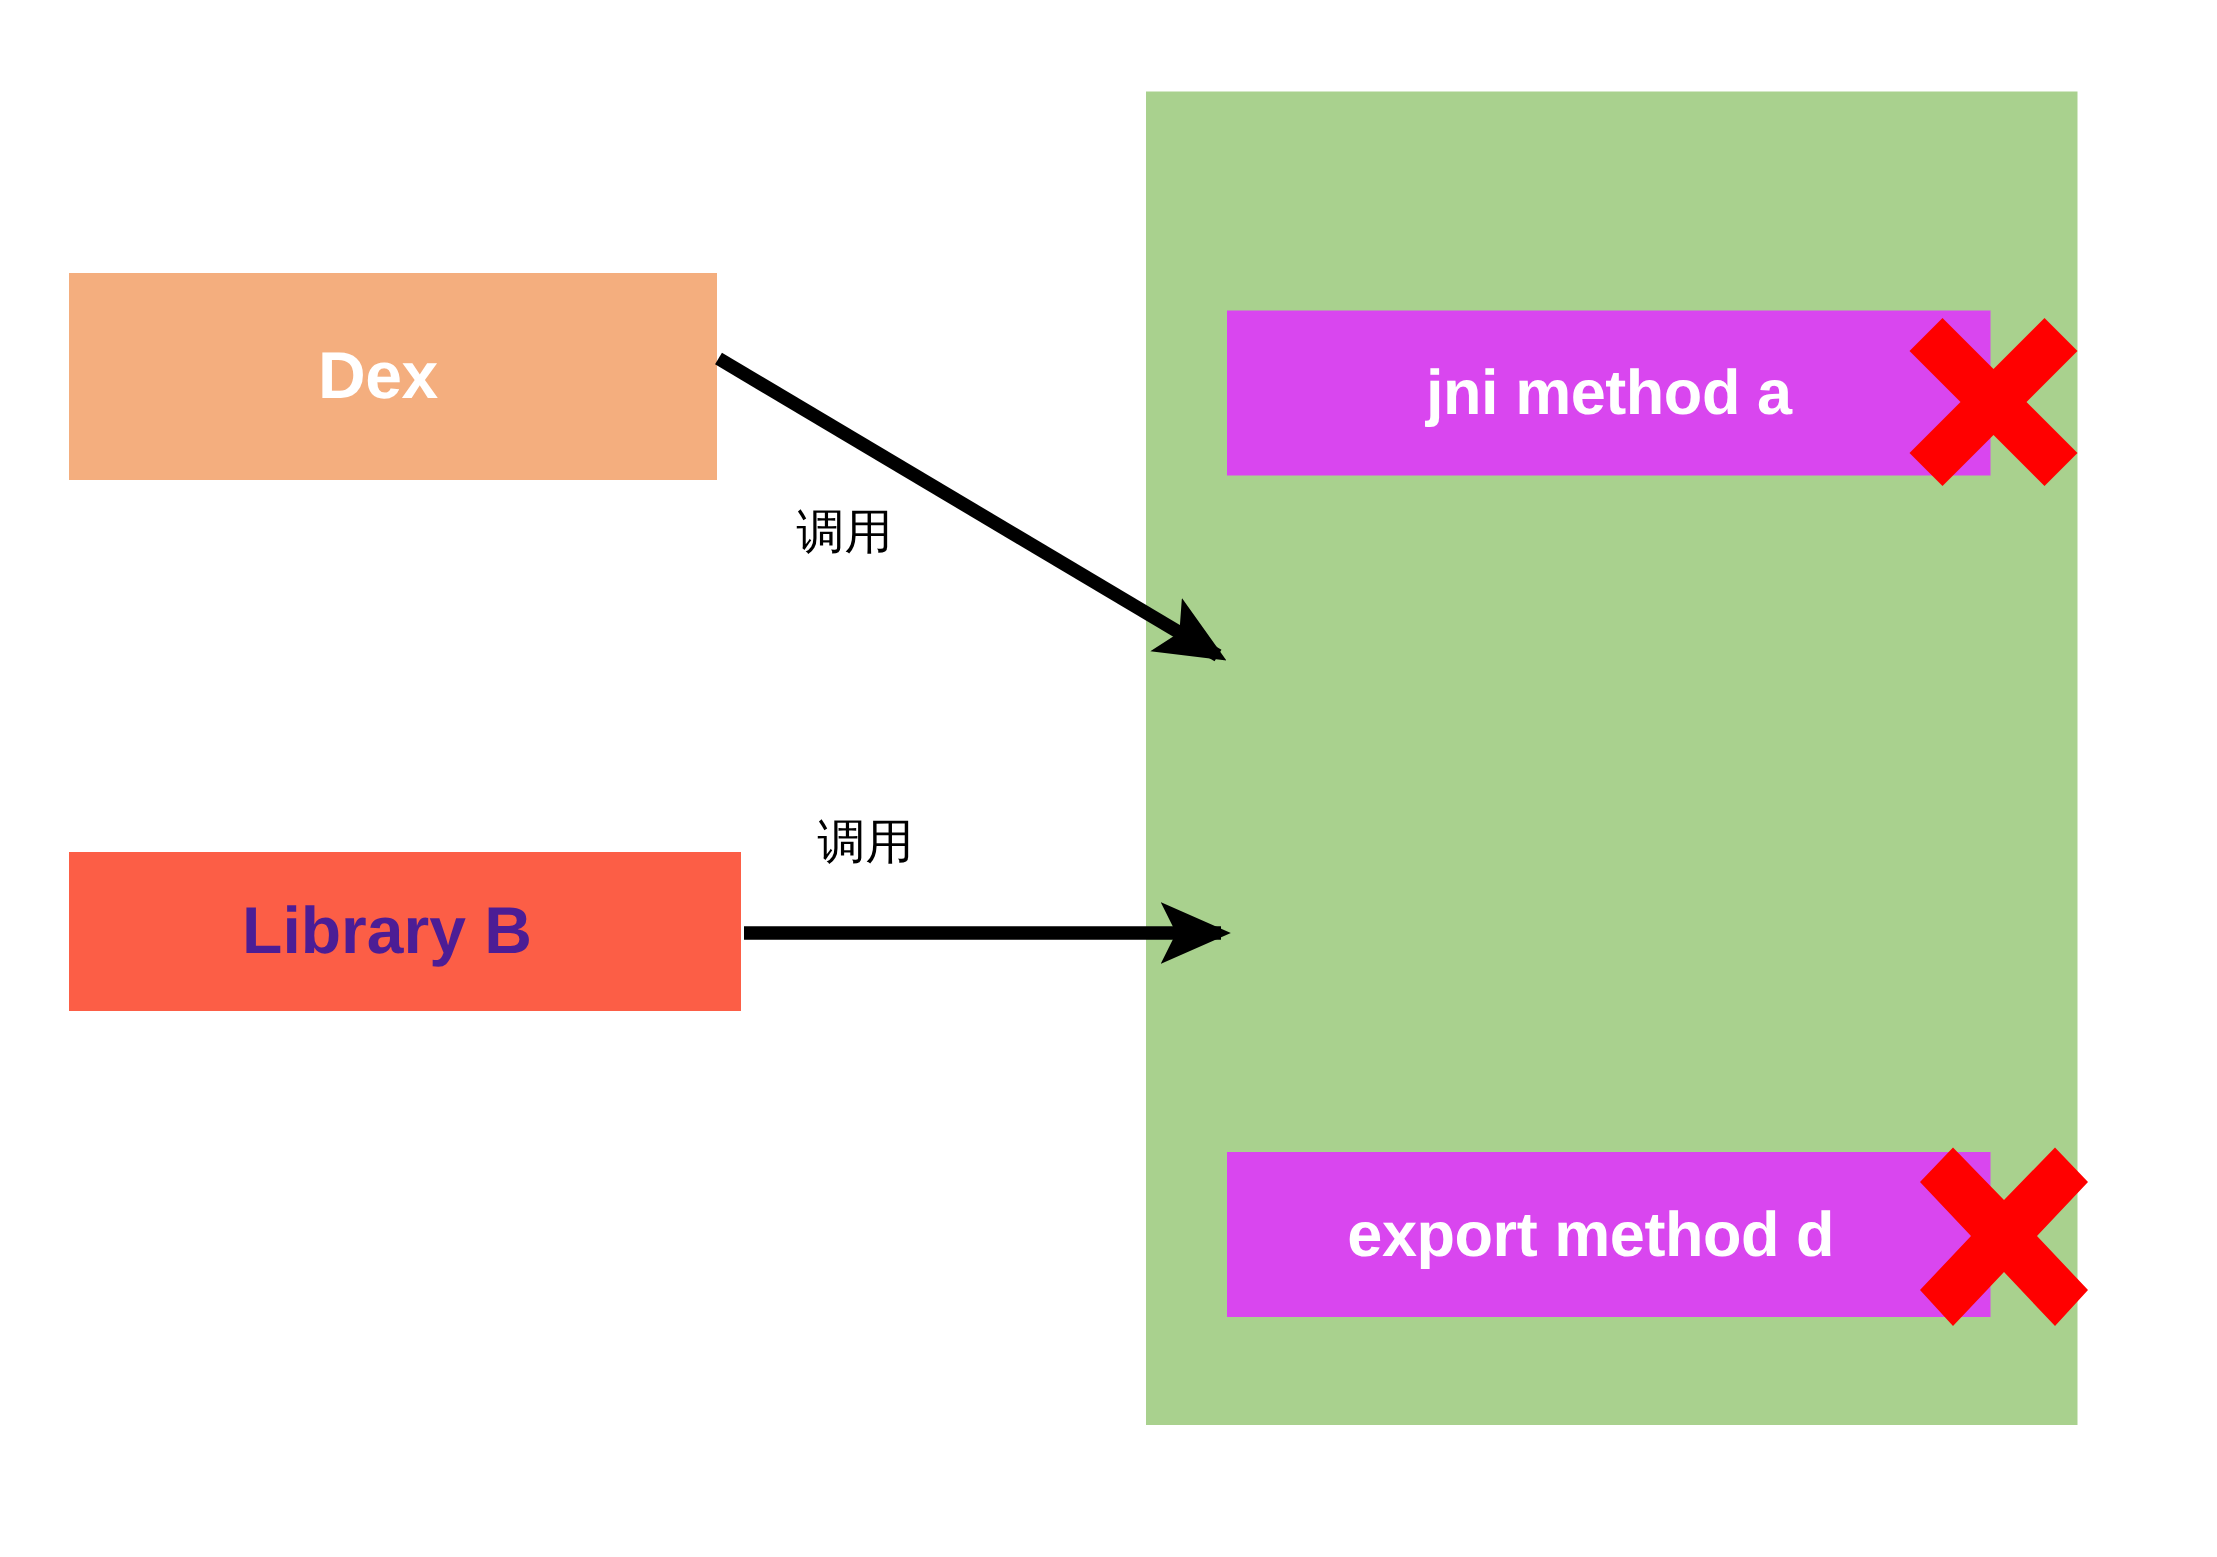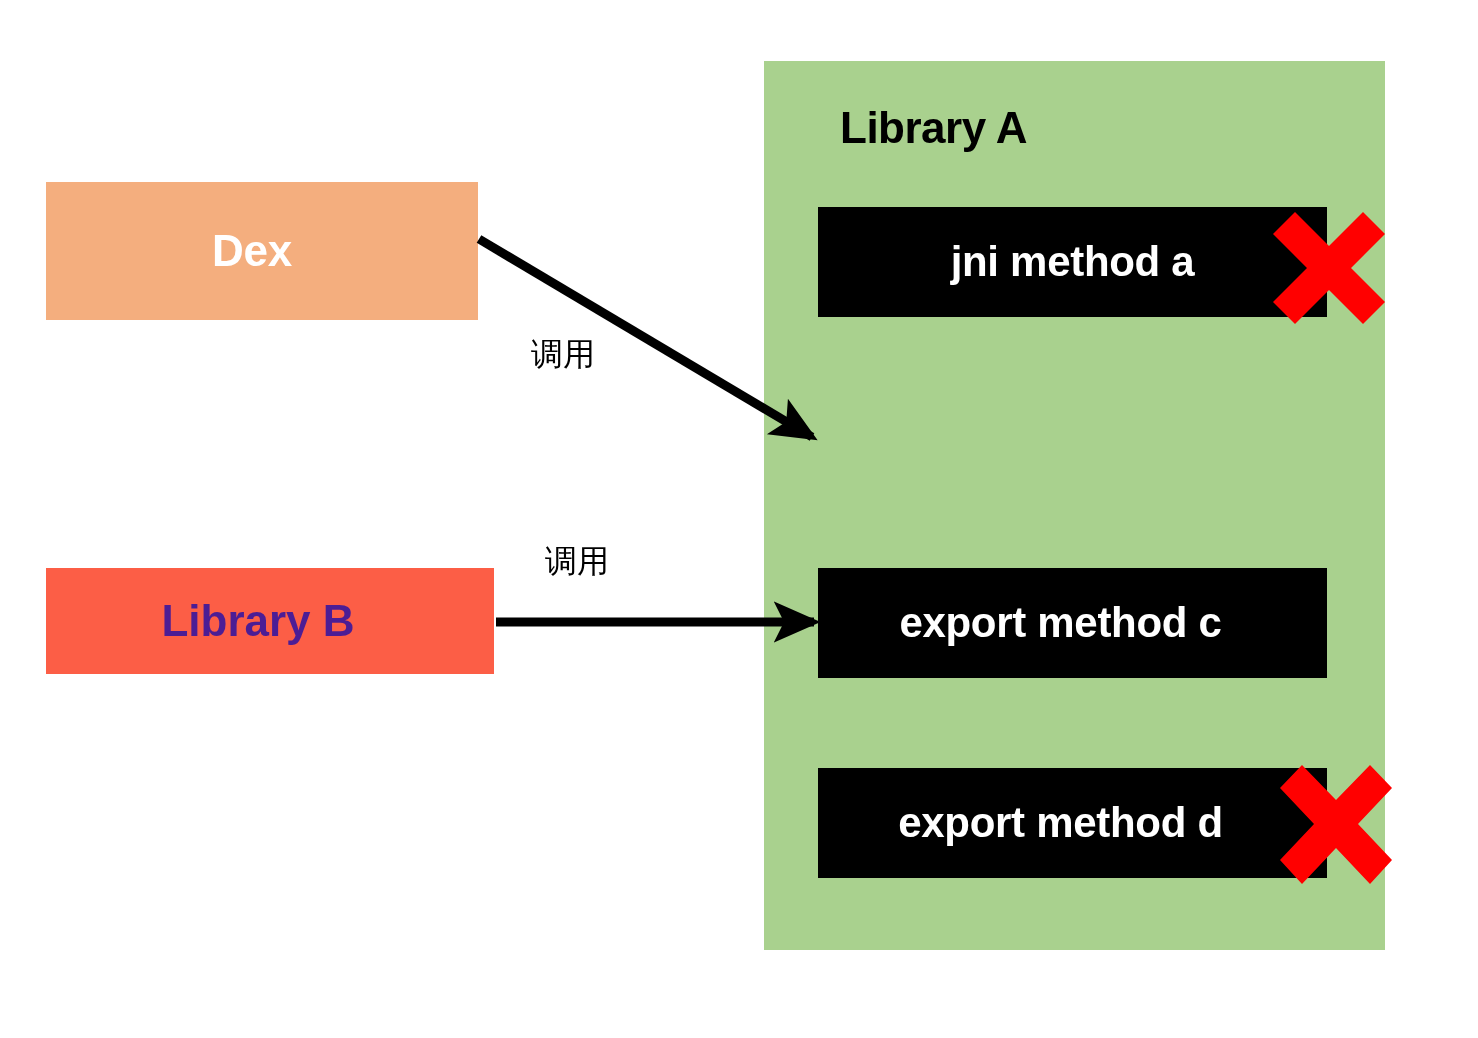--- a/index.html
+++ b/index.html
@@ -43,21 +43,21 @@
     white-space: nowrap;
     line-height: 1;
   }
 
   
   .method-box {
     position: absolute;
     left: 818px;
     width: 509px;
     height: 110px;
-    background: #000000;
+    background: #d946ef;
     display: flex;
     align-items: center;
     justify-content: center;
   }
   .method-label {
     color: #ffffff;
     font-size: 42px;
     font-weight: bold;
     letter-spacing: -0.3px;
     white-space: nowrap;
@@ -128,27 +128,23 @@
     height: 1038px;
     pointer-events: none;
   }
 </style>
 </head>
 <body>
 
 <div id="canvas">
 
   <div class="abox lib-panel"></div>
-  <div class="lib-title">Library A</div>
 
   <div class="method-box mb-0">
     <span class="method-label">jni method a</span>
-  </div>
-  <div class="method-box mb-2">
-    <span class="method-label">export method c</span>
   </div>
   <div class="method-box mb-3">
     <span class="method-label">export method d</span>
   </div>
 
   <div class="src-box src-dex">
     <span class="src-label">Dex</span>
   </div>
   <div class="src-box src-libb">
     <span class="src-label">Library B</span>

